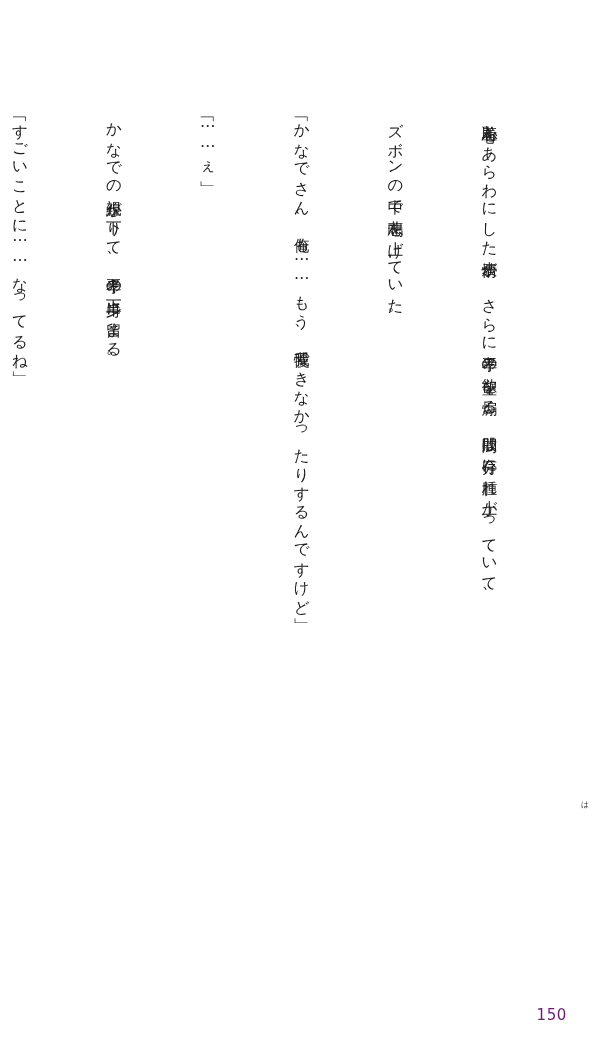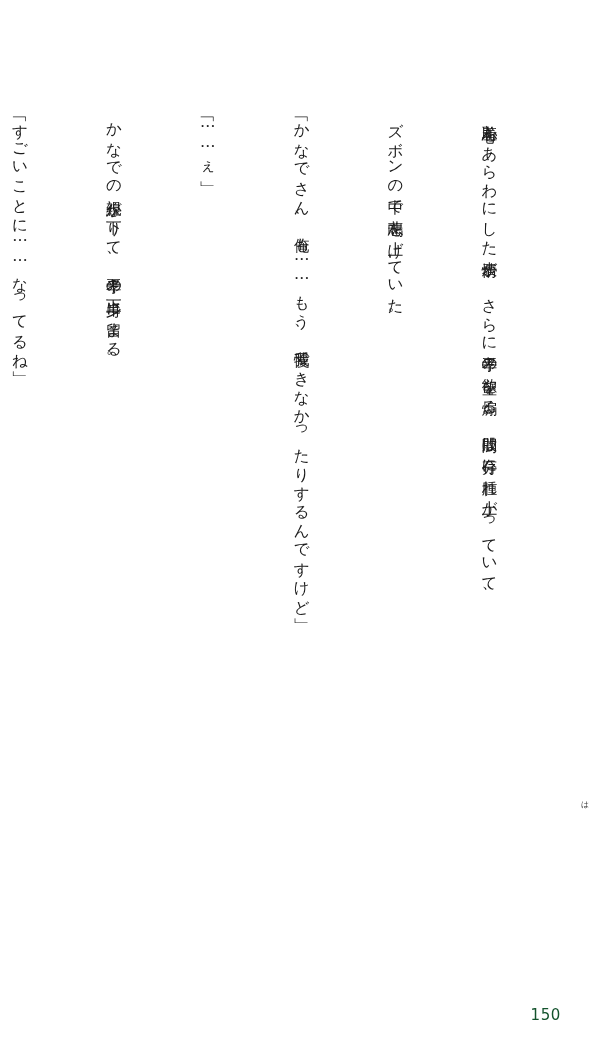--- a/index.html
+++ b/index.html
@@ -40,25 +40,25 @@
     white-space: pre-wrap;
   }
 
   .text-block p {
     margin: 0;
     padding: 0;
   }
 
   .page-number {
     position: absolute;
-    right: 52px;
+    right: 46px;
     bottom: 26px;
     font-family: "DejaVu Sans", sans-serif;
     font-size: 15px;
-    color: #14532d;
+    color: #701a75;
     letter-spacing: 0.04em;
   }
 
   
   .ruby-mark {
     position: absolute;
     top: 795px;
     right: 24px;
     font-size: 8px;
     color: #333;

